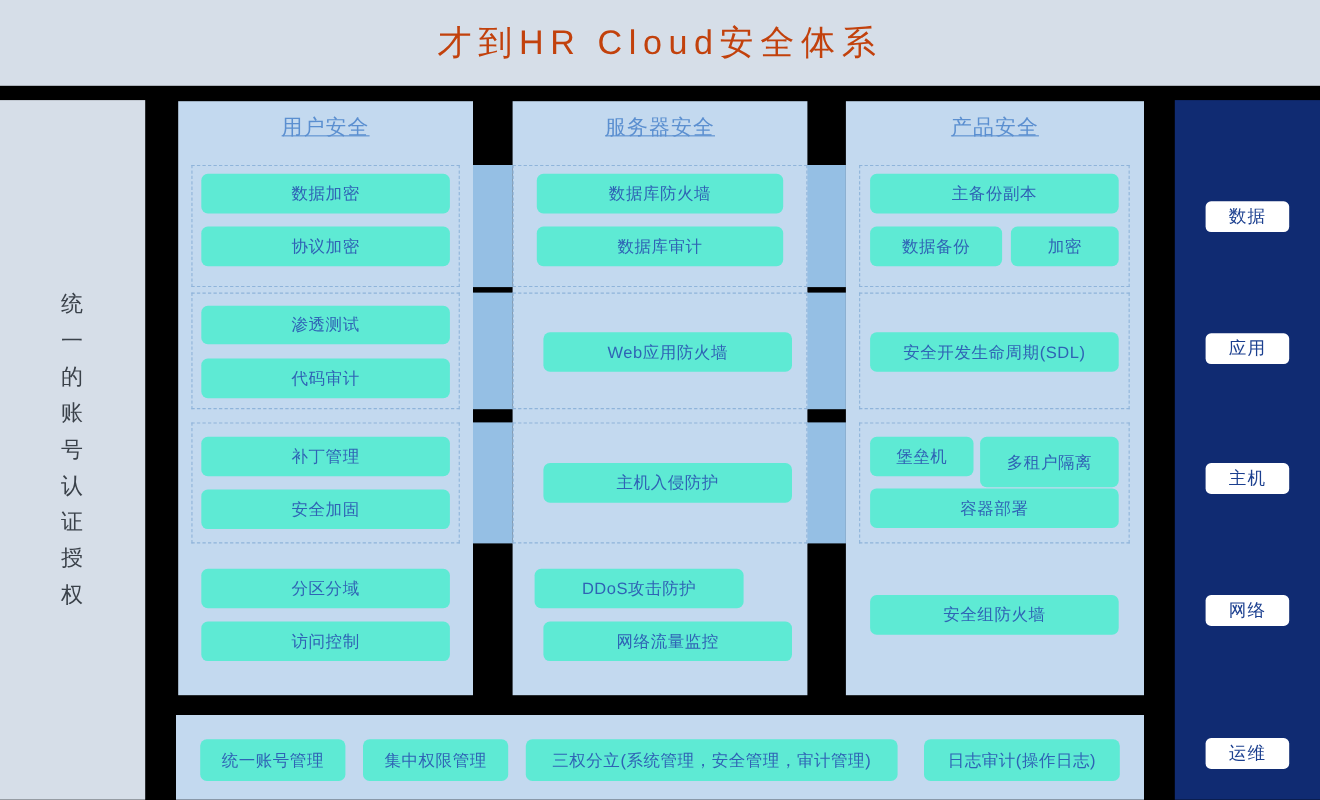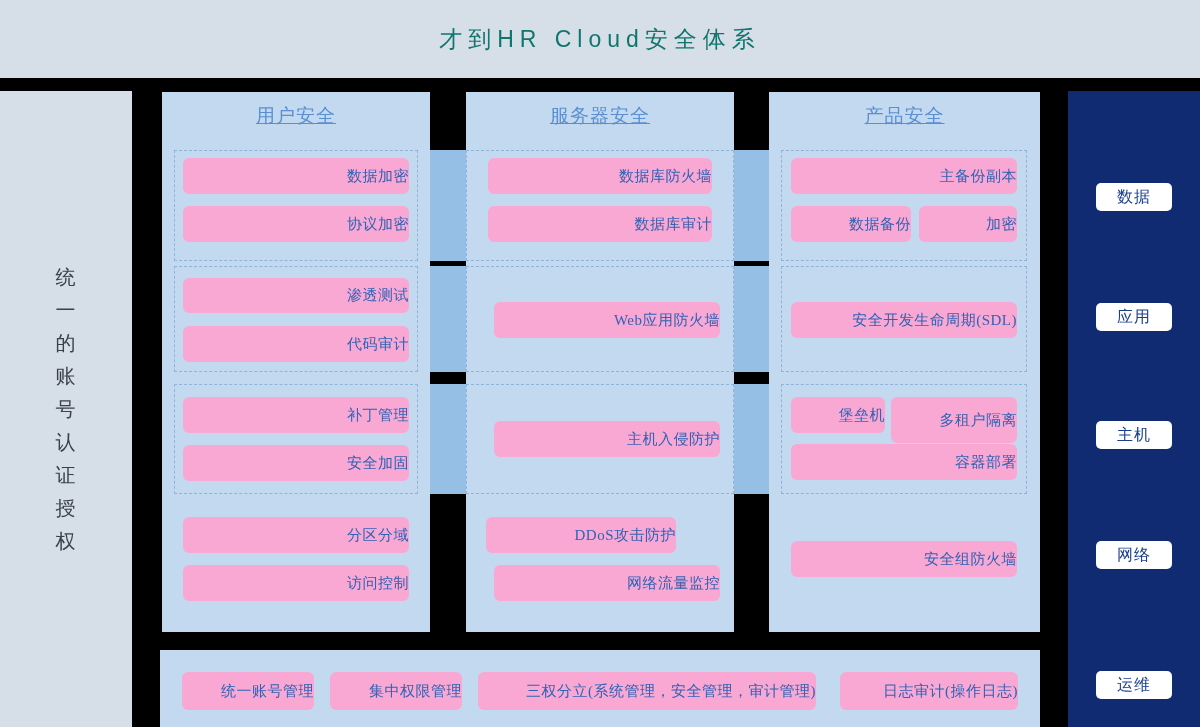--- a/index.html
+++ b/index.html
@@ -11,21 +11,21 @@
   }
   .stage{position:relative;width:1200px;height:727px;background:#000;}
 
   
   .titlebar{
     position:absolute;left:0;top:0;width:1200px;height:78px;
     background:#d6dee8;
     display:flex;align-items:center;justify-content:center;
   }
   .titlebar .t{
-    font-size:23px;color:#0f766e;letter-spacing:6px;font-weight:400;
+    font-size:31px;color:#c2410c;letter-spacing:6px;font-weight:400;
   }
 
   
   .leftpanel{
     position:absolute;left:0;top:91px;width:132px;height:636px;
     background:#d6dee8;
     display:flex;align-items:center;justify-content:center;
   }
   .leftpanel .vtext{
     font-size:20px;color:#3a4149;line-height:33px;
@@ -60,26 +60,25 @@
 
   
   .grp{
     position:absolute;
     border:1px dashed #8fb4da;
     box-sizing:border-box;
   }
 
   .box{
     position:absolute;
-    background:#f9a8d4;border-radius:6px;
-    display:flex;align-items:center;justify-content:flex-end;
+    background:#5eead4;border-radius:6px;
+    display:flex;align-items:center;justify-content:center;
     font-size:15px;color:#2f63b5;letter-spacing:.5px;
     box-sizing:border-box;
     white-space:nowrap;
-    font-family:Liberation Serif, serif;
   }
 
   
   .bottombar{
     position:absolute;left:160px;top:650px;width:880px;height:77px;
     background:#c3d9ef;
   }
   .bottombar .box{font-size:15px;}
 </style>
 </head>

